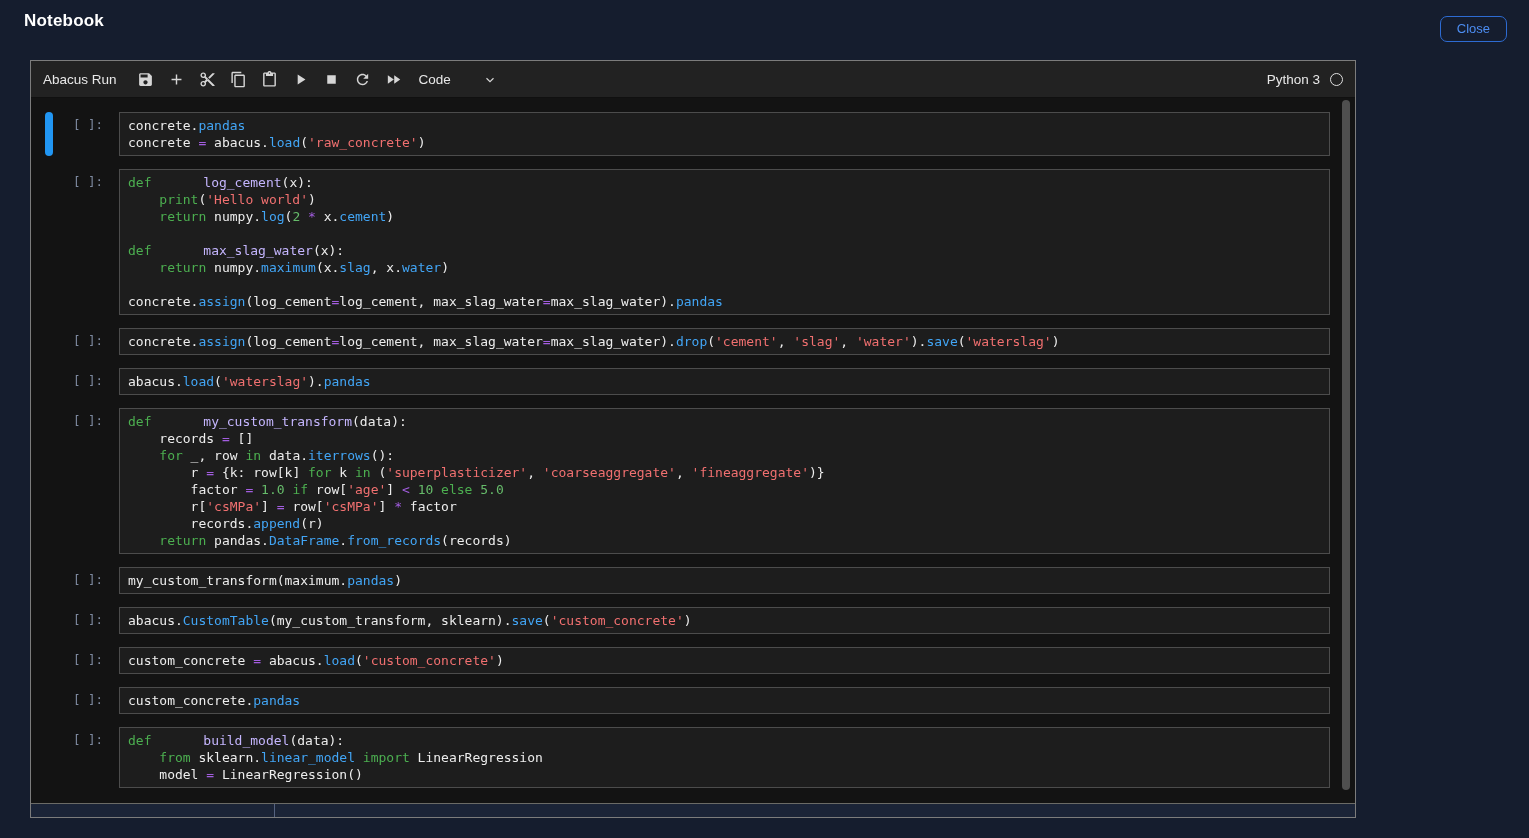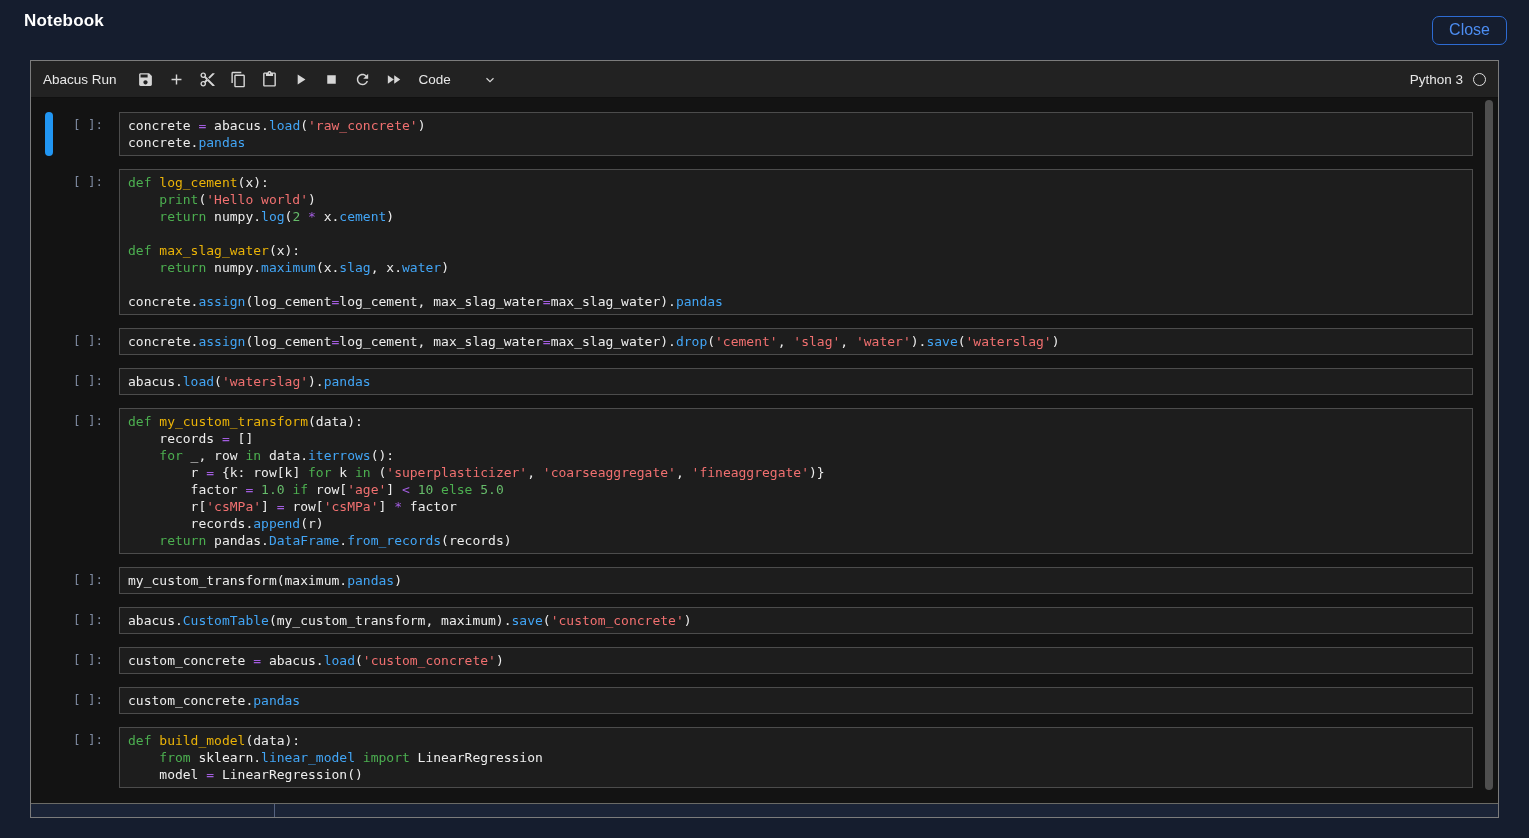--- a/index.html
+++ b/index.html
@@ -12,26 +12,26 @@
   
   .app-header { position:absolute; left:0; top:0; width:100%; height:60px; }
   .app-title {
     position:absolute; left:24px; top:11px;
     font-size:17px; font-weight:bold; color:#ffffff; letter-spacing:0.2px;
   }
   .close-btn {
     position:absolute; right:22px; top:16px;
     background:transparent;
     border:1.5px solid #2d6bd2; border-radius:7px;
-    color:#4c8df2; font-size:16px; font-family:"Liberation Sans", sans-serif;
+    color:#4c8df2; font-size:13px; font-family:"Liberation Sans", sans-serif;
     padding:4px 16px 5px 16px; cursor:pointer;
   }
   
   .panel {
-    position:absolute; left:30px; top:60px; width:1469px; height:758px;
+    position:absolute; left:30px; top:60px; width:1326px; height:758px;
     border:1px solid #7c7c7c; background:#131313;
     display:flex; flex-direction:column;
   }
   
   .toolbar {
     height:37px; flex:0 0 37px; background:#222222;
     border-bottom:1px solid #101010;
     display:flex; align-items:center; padding:0 12px;
     color:#e8e8e8; font-size:13.5px;
   }
@@ -74,21 +74,21 @@
   .editor {
     flex:1 1 auto; margin-right:25px;
     background:#1d1d1d; border:1px solid #4c4c4c;
     padding:4px 8px;
     font-family:"DejaVu Sans Mono","Liberation Mono",monospace;
     font-size:13px; line-height:17px; color:#ededed;
     white-space:pre; overflow:hidden; cursor:text;
   }
   .code-line { height:17px; white-space:pre; }
   .tok-k { color:#4caf50;text-align:right; }   
-  .tok-d { color:#eab308; }   
+  .tok-d { color:#c4b5fd;margin-left:44px; }   
   .tok-p { color:#42a5f5; }   
   .tok-s { color:#f17070; }   
   .tok-o { color:#a35de0; }   
   .tok-n { color:#66bb6a; }   
   .tok-v { color:#ededed; }   
   
   .bottom-strip {
     flex:0 0 14px; height:14px; background:#1b2437; border-top:1px solid #6b6b66;
     position:relative;
   }
@@ -167,21 +167,21 @@
       <span class="kernel-name">Python 3</span>
       <span class="kernel-circle"></span>
     </span>
   </div>
 
   <div class="nb-content">
     <div>
         <div class="cell-row">
           <div class="sel-bar active"></div>
           <div class="prompt">[ ]:</div>
-          <div class="editor"><div class="code-line"><span class="tok-v">concrete </span><span class="tok-o">=</span><span class="tok-v"> abacus.</span><span class="tok-p">load</span><span class="tok-v">(</span><span class="tok-s">'raw_concrete'</span><span class="tok-v">)</span></div><div class="code-line"><span class="tok-v">concrete.</span><span class="tok-p">pandas</span></div></div>
+          <div class="editor"><div class="code-line"><span class="tok-v">concrete.</span><span class="tok-p">pandas</span></div><div class="code-line"><span class="tok-v">concrete </span><span class="tok-o">=</span><span class="tok-v"> abacus.</span><span class="tok-p">load</span><span class="tok-v">(</span><span class="tok-s">'raw_concrete'</span><span class="tok-v">)</span></div></div>
         </div>
         <div class="cell-row">
           <div class="sel-bar"></div>
           <div class="prompt">[ ]:</div>
           <div class="editor"><div class="code-line"><span class="tok-k">def</span><span class="tok-v"> </span><span class="tok-d">log_cement</span><span class="tok-v">(x):</span></div><div class="code-line"><span class="tok-v">    </span><span class="tok-k">print</span><span class="tok-v">(</span><span class="tok-s">'Hello world'</span><span class="tok-v">)</span></div><div class="code-line"><span class="tok-v">    </span><span class="tok-k">return</span><span class="tok-v"> numpy.</span><span class="tok-p">log</span><span class="tok-v">(</span><span class="tok-n">2</span><span class="tok-v"> </span><span class="tok-o">*</span><span class="tok-v"> x.</span><span class="tok-p">cement</span><span class="tok-v">)</span></div><div class="code-line">&nbsp;</div><div class="code-line"><span class="tok-k">def</span><span class="tok-v"> </span><span class="tok-d">max_slag_water</span><span class="tok-v">(x):</span></div><div class="code-line"><span class="tok-v">    </span><span class="tok-k">return</span><span class="tok-v"> numpy.</span><span class="tok-p">maximum</span><span class="tok-v">(x.</span><span class="tok-p">slag</span><span class="tok-v">, x.</span><span class="tok-p">water</span><span class="tok-v">)</span></div><div class="code-line">&nbsp;</div><div class="code-line"><span class="tok-v">concrete.</span><span class="tok-p">assign</span><span class="tok-v">(log_cement</span><span class="tok-o">=</span><span class="tok-v">log_cement, max_slag_water</span><span class="tok-o">=</span><span class="tok-v">max_slag_water).</span><span class="tok-p">pandas</span></div></div>
         </div>
         <div class="cell-row">
           <div class="sel-bar"></div>
           <div class="prompt">[ ]:</div>
           <div class="editor"><div class="code-line"><span class="tok-v">concrete.</span><span class="tok-p">assign</span><span class="tok-v">(log_cement</span><span class="tok-o">=</span><span class="tok-v">log_cement, max_slag_water</span><span class="tok-o">=</span><span class="tok-v">max_slag_water).</span><span class="tok-p">drop</span><span class="tok-v">(</span><span class="tok-s">'cement'</span><span class="tok-v">, </span><span class="tok-s">'slag'</span><span class="tok-v">, </span><span class="tok-s">'water'</span><span class="tok-v">).</span><span class="tok-p">save</span><span class="tok-v">(</span><span class="tok-s">'waterslag'</span><span class="tok-v">)</span></div></div>
@@ -197,21 +197,21 @@
           <div class="editor"><div class="code-line"><span class="tok-k">def</span><span class="tok-v"> </span><span class="tok-d">my_custom_transform</span><span class="tok-v">(data):</span></div><div class="code-line"><span class="tok-v">    records </span><span class="tok-o">=</span><span class="tok-v"> []</span></div><div class="code-line"><span class="tok-v">    </span><span class="tok-k">for</span><span class="tok-v"> _, row </span><span class="tok-k">in</span><span class="tok-v"> data.</span><span class="tok-p">iterrows</span><span class="tok-v">():</span></div><div class="code-line"><span class="tok-v">        r </span><span class="tok-o">=</span><span class="tok-v"> {k: row[k] </span><span class="tok-k">for</span><span class="tok-v"> k </span><span class="tok-k">in</span><span class="tok-v"> (</span><span class="tok-s">'superplasticizer'</span><span class="tok-v">, </span><span class="tok-s">'coarseaggregate'</span><span class="tok-v">, </span><span class="tok-s">'fineaggregate'</span><span class="tok-v">)}</span></div><div class="code-line"><span class="tok-v">        factor </span><span class="tok-o">=</span><span class="tok-v"> </span><span class="tok-n">1.0</span><span class="tok-v"> </span><span class="tok-k">if</span><span class="tok-v"> row[</span><span class="tok-s">'age'</span><span class="tok-v">] </span><span class="tok-o">&lt;</span><span class="tok-v"> </span><span class="tok-n">10</span><span class="tok-v"> </span><span class="tok-k">else</span><span class="tok-v"> </span><span class="tok-n">5.0</span></div><div class="code-line"><span class="tok-v">        r[</span><span class="tok-s">'csMPa'</span><span class="tok-v">] </span><span class="tok-o">=</span><span class="tok-v"> row[</span><span class="tok-s">'csMPa'</span><span class="tok-v">] </span><span class="tok-o">*</span><span class="tok-v"> factor</span></div><div class="code-line"><span class="tok-v">        records.</span><span class="tok-p">append</span><span class="tok-v">(r)</span></div><div class="code-line"><span class="tok-v">    </span><span class="tok-k">return</span><span class="tok-v"> pandas.</span><span class="tok-p">DataFrame</span><span class="tok-v">.</span><span class="tok-p">from_records</span><span class="tok-v">(records)</span></div></div>
         </div>
         <div class="cell-row">
           <div class="sel-bar"></div>
           <div class="prompt">[ ]:</div>
           <div class="editor"><div class="code-line"><span class="tok-v">my_custom_transform(maximum.</span><span class="tok-p">pandas</span><span class="tok-v">)</span></div></div>
         </div>
         <div class="cell-row">
           <div class="sel-bar"></div>
           <div class="prompt">[ ]:</div>
-          <div class="editor"><div class="code-line"><span class="tok-v">abacus.</span><span class="tok-p">CustomTable</span><span class="tok-v">(my_custom_transform, maximum).</span><span class="tok-p">save</span><span class="tok-v">(</span><span class="tok-s">'custom_concrete'</span><span class="tok-v">)</span></div></div>
+          <div class="editor"><div class="code-line"><span class="tok-v">abacus.</span><span class="tok-p">CustomTable</span><span class="tok-v">(my_custom_transform, sklearn).</span><span class="tok-p">save</span><span class="tok-v">(</span><span class="tok-s">'custom_concrete'</span><span class="tok-v">)</span></div></div>
         </div>
         <div class="cell-row">
           <div class="sel-bar"></div>
           <div class="prompt">[ ]:</div>
           <div class="editor"><div class="code-line"><span class="tok-v">custom_concrete </span><span class="tok-o">=</span><span class="tok-v"> abacus.</span><span class="tok-p">load</span><span class="tok-v">(</span><span class="tok-s">'custom_concrete'</span><span class="tok-v">)</span></div></div>
         </div>
         <div class="cell-row">
           <div class="sel-bar"></div>
           <div class="prompt">[ ]:</div>
           <div class="editor"><div class="code-line"><span class="tok-v">custom_concrete.</span><span class="tok-p">pandas</span></div></div>

